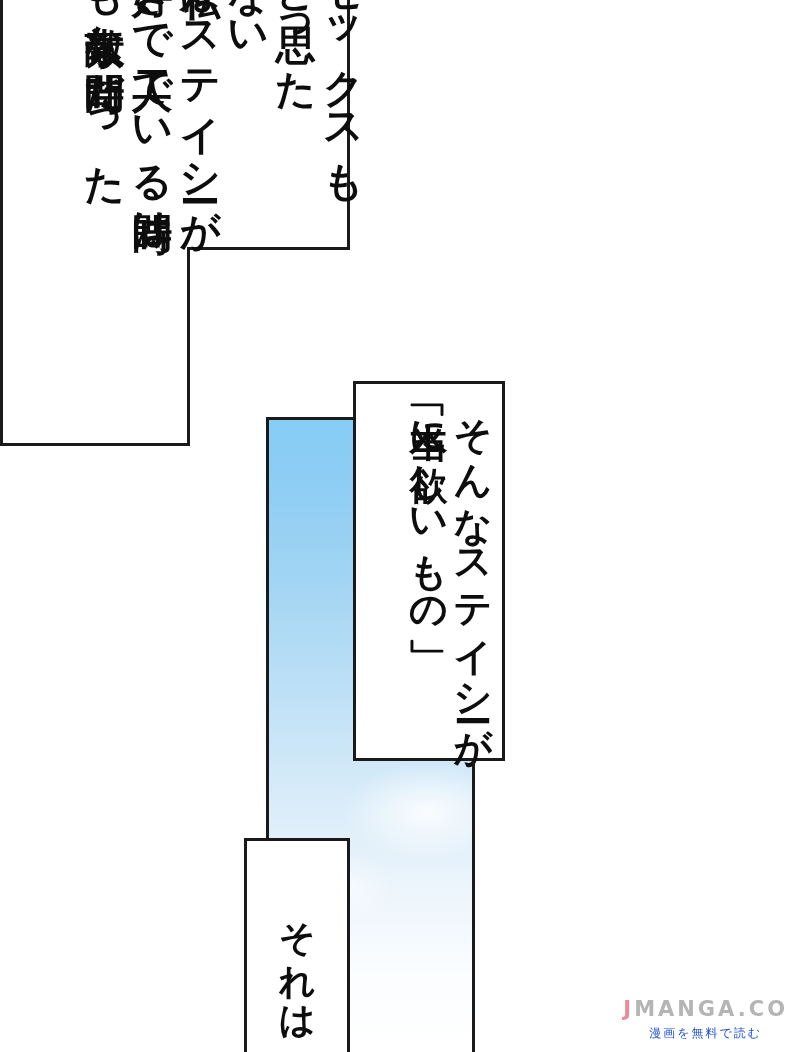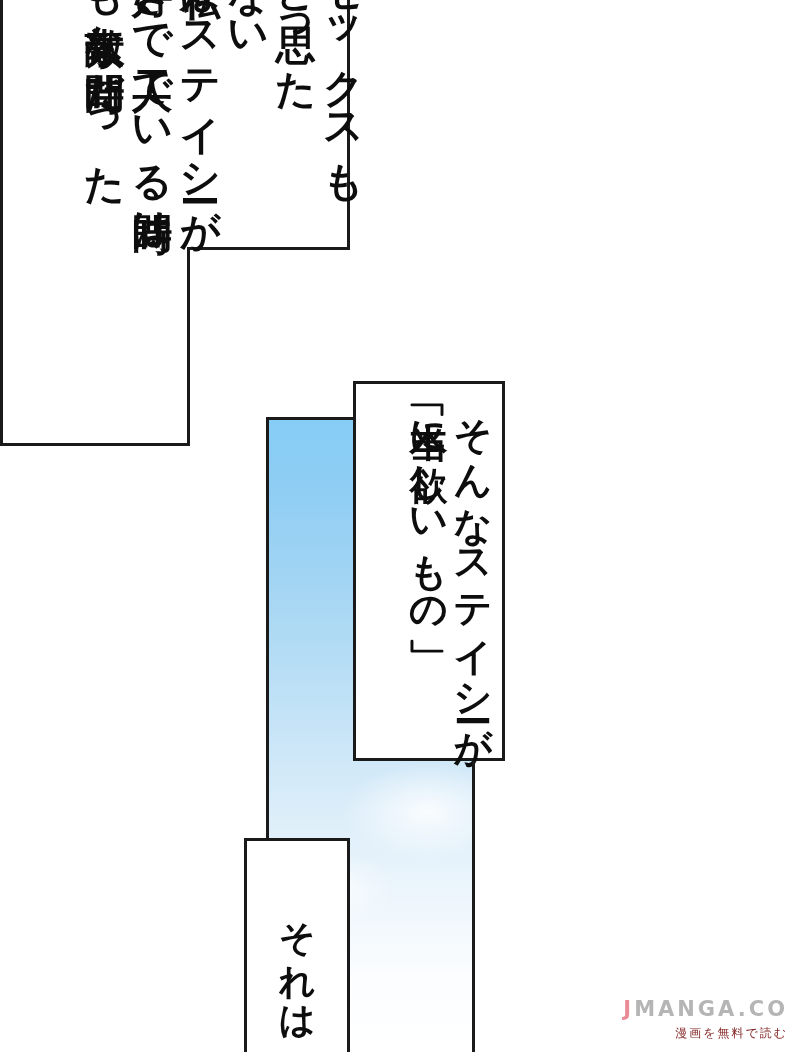--- a/index.html
+++ b/index.html
@@ -184,40 +184,40 @@
   #bottom-cols .vtext {
     position: static;
     font-size: 36px;
   }
 
   
   #watermark {
     position: absolute;
     right: 12px;
     bottom: 10px;
-    text-align: right;
+    text-align: center;
     z-index: 20;
     user-select: none;
   }
   #watermark-title {
     font-family: "DejaVu Sans", sans-serif;
     font-size: 21px;
     font-weight: 700;
     letter-spacing: 3px;
     color: #b5b5b5;
     line-height: 1.1;
   }
   #watermark-title .j {
     color: #e88b96;
   }
   #watermark-sub {
     font-family: "DejaVu Sans", sans-serif;
     font-size: 12px;
     letter-spacing: 2px;
-    color: #7f1d1d;
+    color: #1d4ed8;
     margin-top: 4px;
   }
 </style>
 </head>
 <body>
 
 <div id="page">
 
   <div id="panel-narration"></div>
 

